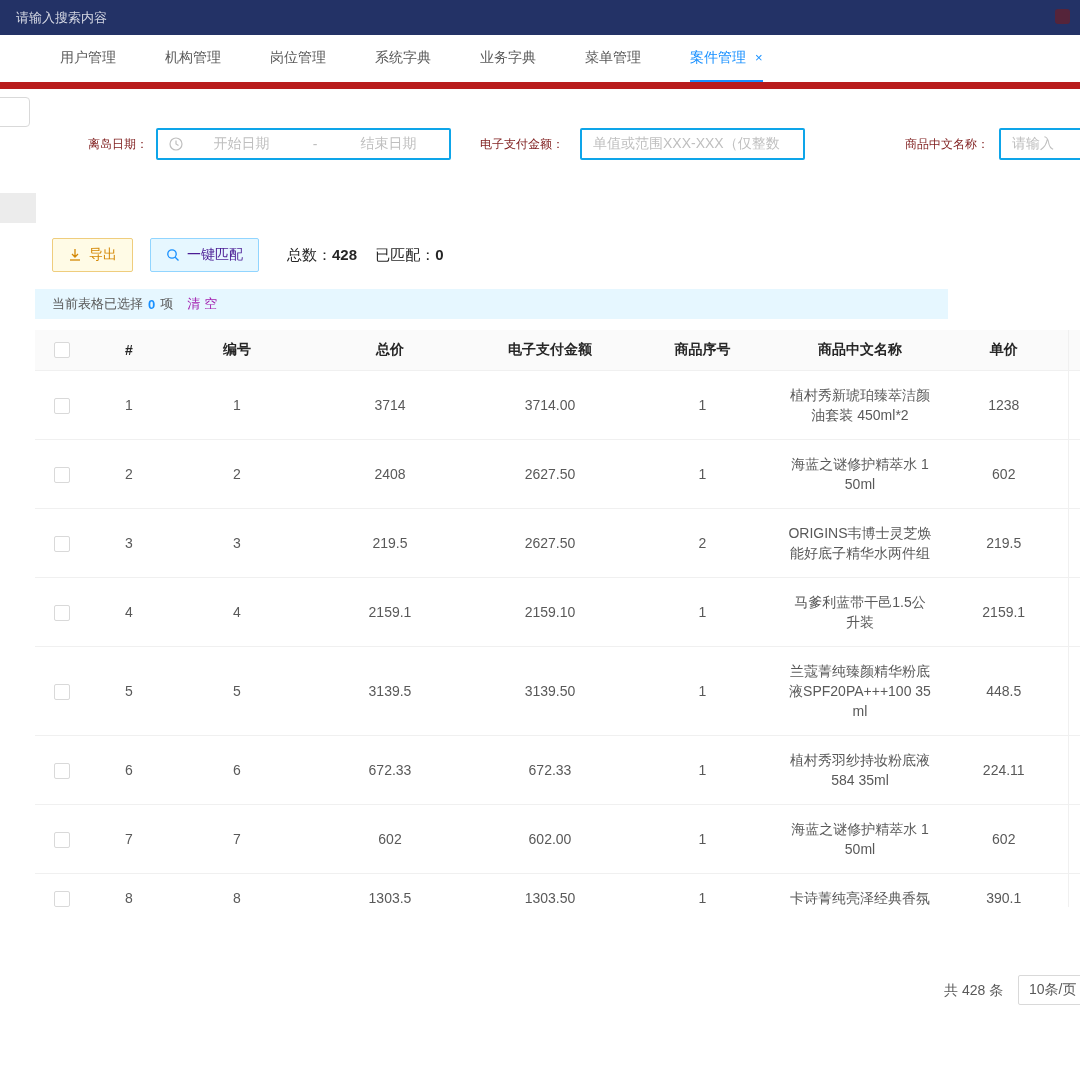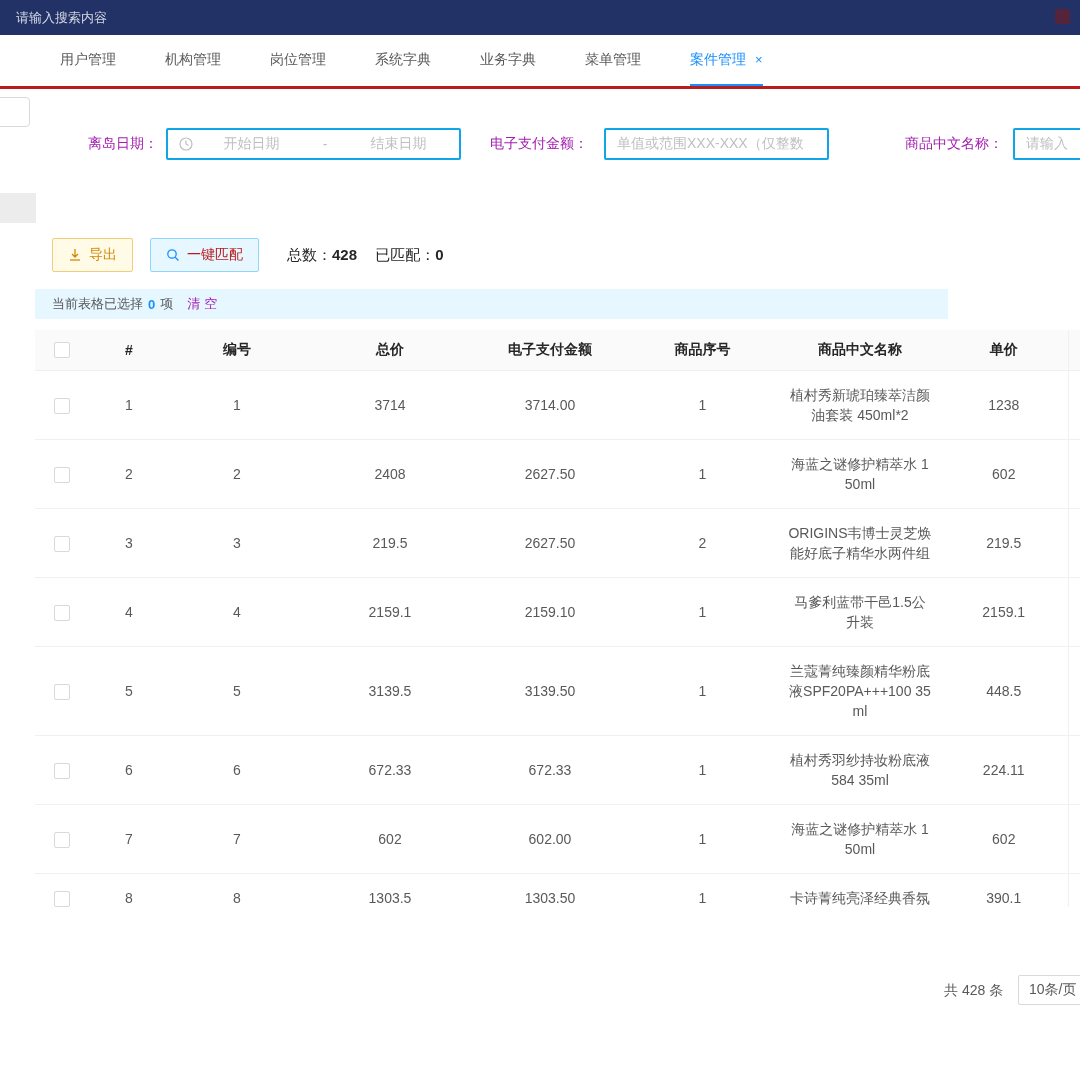--- a/index.html
+++ b/index.html
@@ -18,21 +18,21 @@
     padding-left: 16px; position: relative;
   }
   .topbar-search { color: #d6d9e4; font-size: 13px; }
   .topbar-icon {
     position: absolute; right: 10px; top: 9px; width: 15px; height: 15px;
     background: #55243a; border-radius: 3px;
   }
 
   
   .tabbar {
-    height: 54px; background: #fff; border-bottom: 3px solid #b91c1c;
+    height: 54px; background: #fff; border-bottom: 7px solid #b91c1c;
     display: flex; align-items: stretch; padding-left: 60px;
   }
   .tab {
     display: flex; align-items: center; margin-right: 49px; font-size: 14px;
     color: #595959; cursor: pointer; border-bottom: 2px solid transparent;
   }
   .tab.active { color: #1890ff; border-bottom-color: #1890ff; }
   .tab-close { margin-left: 9px; font-size: 13px; color: #1890ff; }
 
   
@@ -40,21 +40,21 @@
     position: absolute; left: -14px; top: 97px; width: 44px; height: 30px;
     background: #fff; border: 1px solid #d9d9d9; border-radius: 4px;
   }
   .artifact-strip {
     position: absolute; left: 0; top: 193px; width: 36px; height: 30px;
     background: #ececec;
   }
 
   
   .filters { position: relative; display: flex; align-items: center; margin-top: 39px; height: 32px; }
-  .filter-label { font-size: 14px; color: #a21caf; white-space: nowrap; }
+  .filter-label { font-size: 12px; color: #7f1d1d; white-space: nowrap; }
   .f-input {
     height: 32px; border: 2px solid #0ea5e9; border-radius: 2px; background: #fff;
     display: flex; align-items: center; padding: 0 11px; font-size: 14px;
   }
   .placeholder { color: #bfbfbf; }
   .g1 { display: flex; align-items: center; margin-left: 88px; }
   .g1 .f-input { width: 295px; margin-left: 8px; }
   .range-texts { flex: 1; display: flex; justify-content: space-around; align-items: center; }
   .g2 { display: flex; align-items: center; margin-left: 29px; }
   .g2 .f-input { width: 225px; margin-left: 16px; overflow: hidden; white-space: nowrap; }
@@ -62,21 +62,21 @@
   .g3 .f-input { width: 200px; margin-left: 10px; }
   .icon-clock { margin-right: 9px; flex: 0 0 auto; }
 
   
   .toolbar { display: flex; align-items: center; margin: 78px 0 0 52px; height: 34px; }
   .btn {
     height: 34px; display: flex; align-items: center; gap: 7px; padding: 0 15px;
     border-radius: 2px; font-size: 14px; cursor: pointer; background: #fff; border: 1px solid #d9d9d9;
   }
   .btn-export { background: #fffbe6; border-color: #efcd7d; color: #d48806; }
-  .btn-match  { background: #e6f7ff; border-color: #91d5ff; color: #b91c1c; margin-left: 17px; }
+  .btn-match  { background: #e6f7ff; border-color: #91d5ff; color: #4c1d95; margin-left: 17px; }
   .counts { margin-left: 28px; font-size: 15px; color: #262626; }
   .counts b { font-weight: bold; margin-right: 14px; }
 
   
   .selection-bar {
     margin: 17px 0 0 35px; width: 913px; height: 30px; background: #e6f7ff;
     display: flex; align-items: center; padding-left: 17px; font-size: 13px; color: #595959;
   }
   .selection-bar .sel-count { color: #1890ff; font-weight: bold; margin: 0 5px; }
   .sel-clear { color: #a21caf; margin-left: 14px; letter-spacing: 4px; cursor: pointer; text-decoration: none; }

